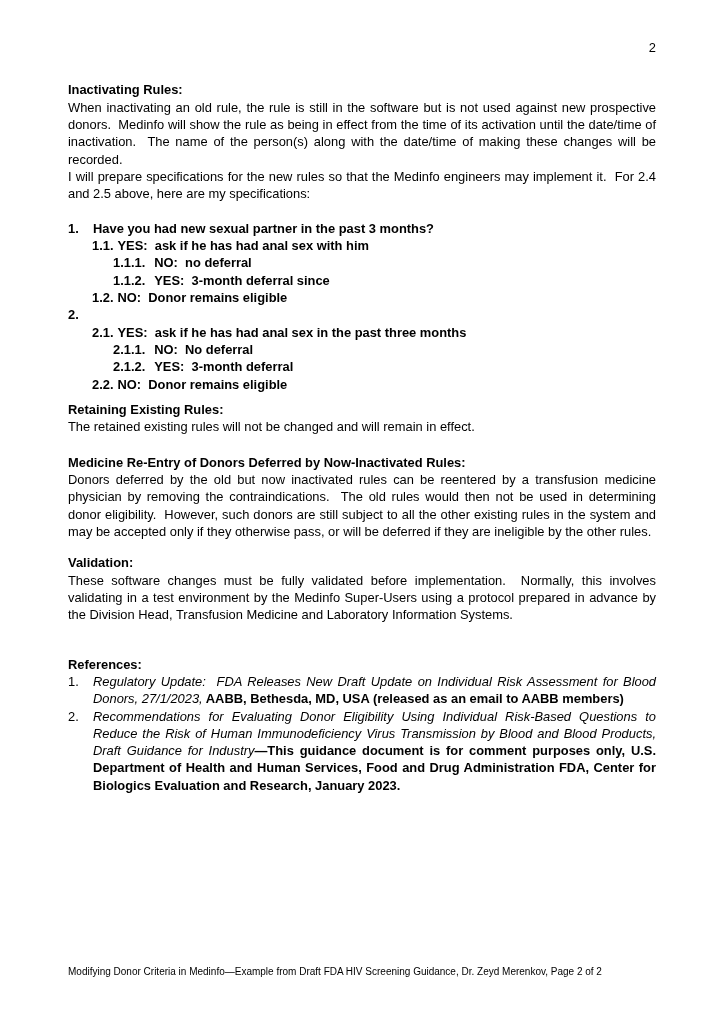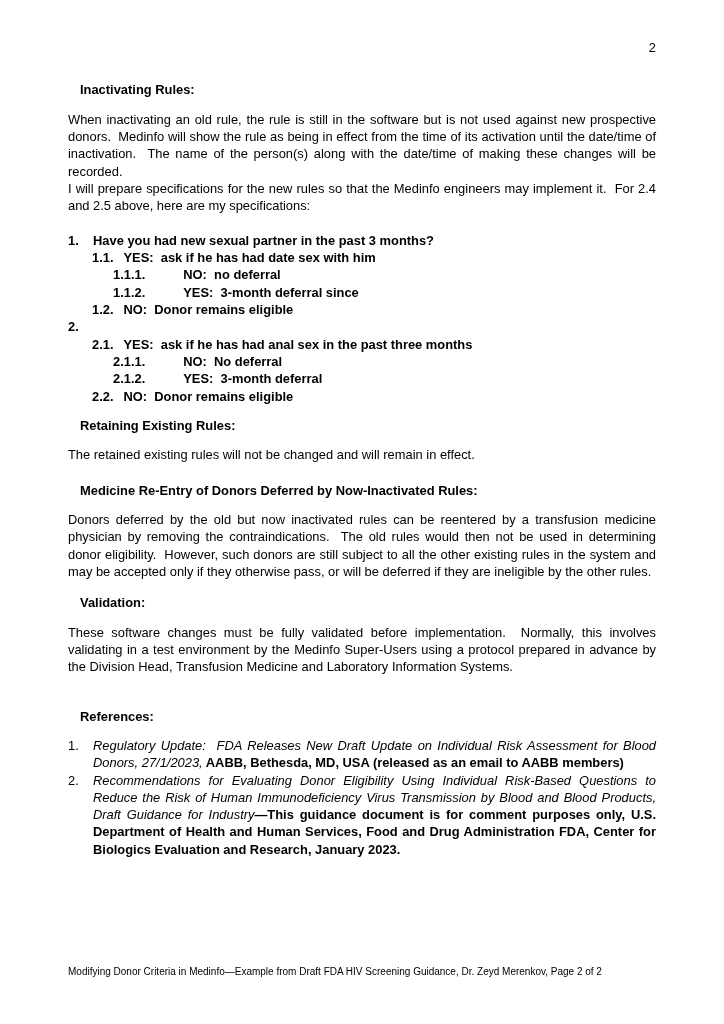--- a/index.html
+++ b/index.html
@@ -9,35 +9,35 @@
     background:#ffffff;
     box-sizing:border-box;
     padding:39px 68px 0 68px;
     font-family:"Liberation Sans","DejaVu Sans",sans-serif;
     font-size:12.9px;
     line-height:17.33px;
     color:#000;
     overflow:hidden;
   }
   .pagenum{text-align:right;}
-  .heading{font-weight:bold;margin:12px;font-size:inherit;line-height:inherit;}
+  .heading{font-weight:bold;margin:0;font-size:inherit;line-height:inherit;}
   p.body{margin:0;text-align:justify;white-space:pre-wrap;}
   .mt25{margin-top:25px}
   .mt17{margin-top:17px}
   .mt8{margin-top:8px}
   .mt18{margin-top:18px}
   .mt14{margin-top:14px}
   .mt32{margin-top:32px}
   
   .speclist{margin-top:17px;font-weight:bold;}
   .spec-row{display:flex;white-space:pre;}
   .spec-row.lv1 .num{width:25px;flex:none;}
   .spec-row.lv2{padding-left:24px;}
-  .spec-row.lv2 .num{margin-right:10px;}
-  .spec-row.lv3{padding-left:45px;gap:29px;}
+  .spec-row.lv2 .num{margin-right:4px;}
+  .spec-row.lv3{padding-left:45px;}
   .spec-row.lv3 .num{margin-right:9px;}
   
   .ref{display:flex;}
   .ref .num{width:25px;flex:none;}
   .ref .refbody{flex:1;text-align:justify;white-space:pre-wrap;}
   .run-i{font-style:italic;}
   .run-b{font-weight:bold;}
   .run-r{font-style:normal;font-weight:bold;}
   .footer{
     position:absolute;left:68px;top:966px;
@@ -54,21 +54,21 @@
   <div class="mt25">
     <h3 class="heading">Inactivating Rules:</h3>
     <p class="body">When inactivating an old rule, the rule is still in the software but is not used against new prospective donors.  Medinfo will show the rule as being in effect from the time of its activation until the date/time of inactivation.  The name of the person(s) along with the date/time of making these changes will be recorded.</p>
   </div>
 
 
   <p class="body mt17">I will prepare specifications for the new rules so that the Medinfo engineers may implement it.  For 2.4 and 2.5 above, here are my specifications:</p>
 
   <div class="speclist">
       <div class="spec-row lv1"><span class="num">1.</span><span class="txt">Have you had new sexual partner in the past 3 months?</span></div>
-      <div class="spec-row lv2"><span class="num">1.1.</span><span class="txt">YES:  ask if he has had date sex with him</span></div>
+      <div class="spec-row lv2"><span class="num">1.1.</span><span class="txt">YES:  ask if he has had anal sex with him</span></div>
       <div class="spec-row lv3"><span class="num">1.1.1.</span><span class="txt">NO:  no deferral</span></div>
       <div class="spec-row lv3"><span class="num">1.1.2.</span><span class="txt">YES:  3-month deferral since</span></div>
       <div class="spec-row lv2"><span class="num">1.2.</span><span class="txt">NO:  Donor remains eligible</span></div>
       <div class="spec-row lv1"><span class="num">2.</span></div>
       <div class="spec-row lv2"><span class="num">2.1.</span><span class="txt">YES:  ask if he has had anal sex in the past three months</span></div>
       <div class="spec-row lv3"><span class="num">2.1.1.</span><span class="txt">NO:  No deferral</span></div>
       <div class="spec-row lv3"><span class="num">2.1.2.</span><span class="txt">YES:  3-month deferral</span></div>
       <div class="spec-row lv2"><span class="num">2.2.</span><span class="txt">NO:  Donor remains eligible</span></div>
     </div>
 

